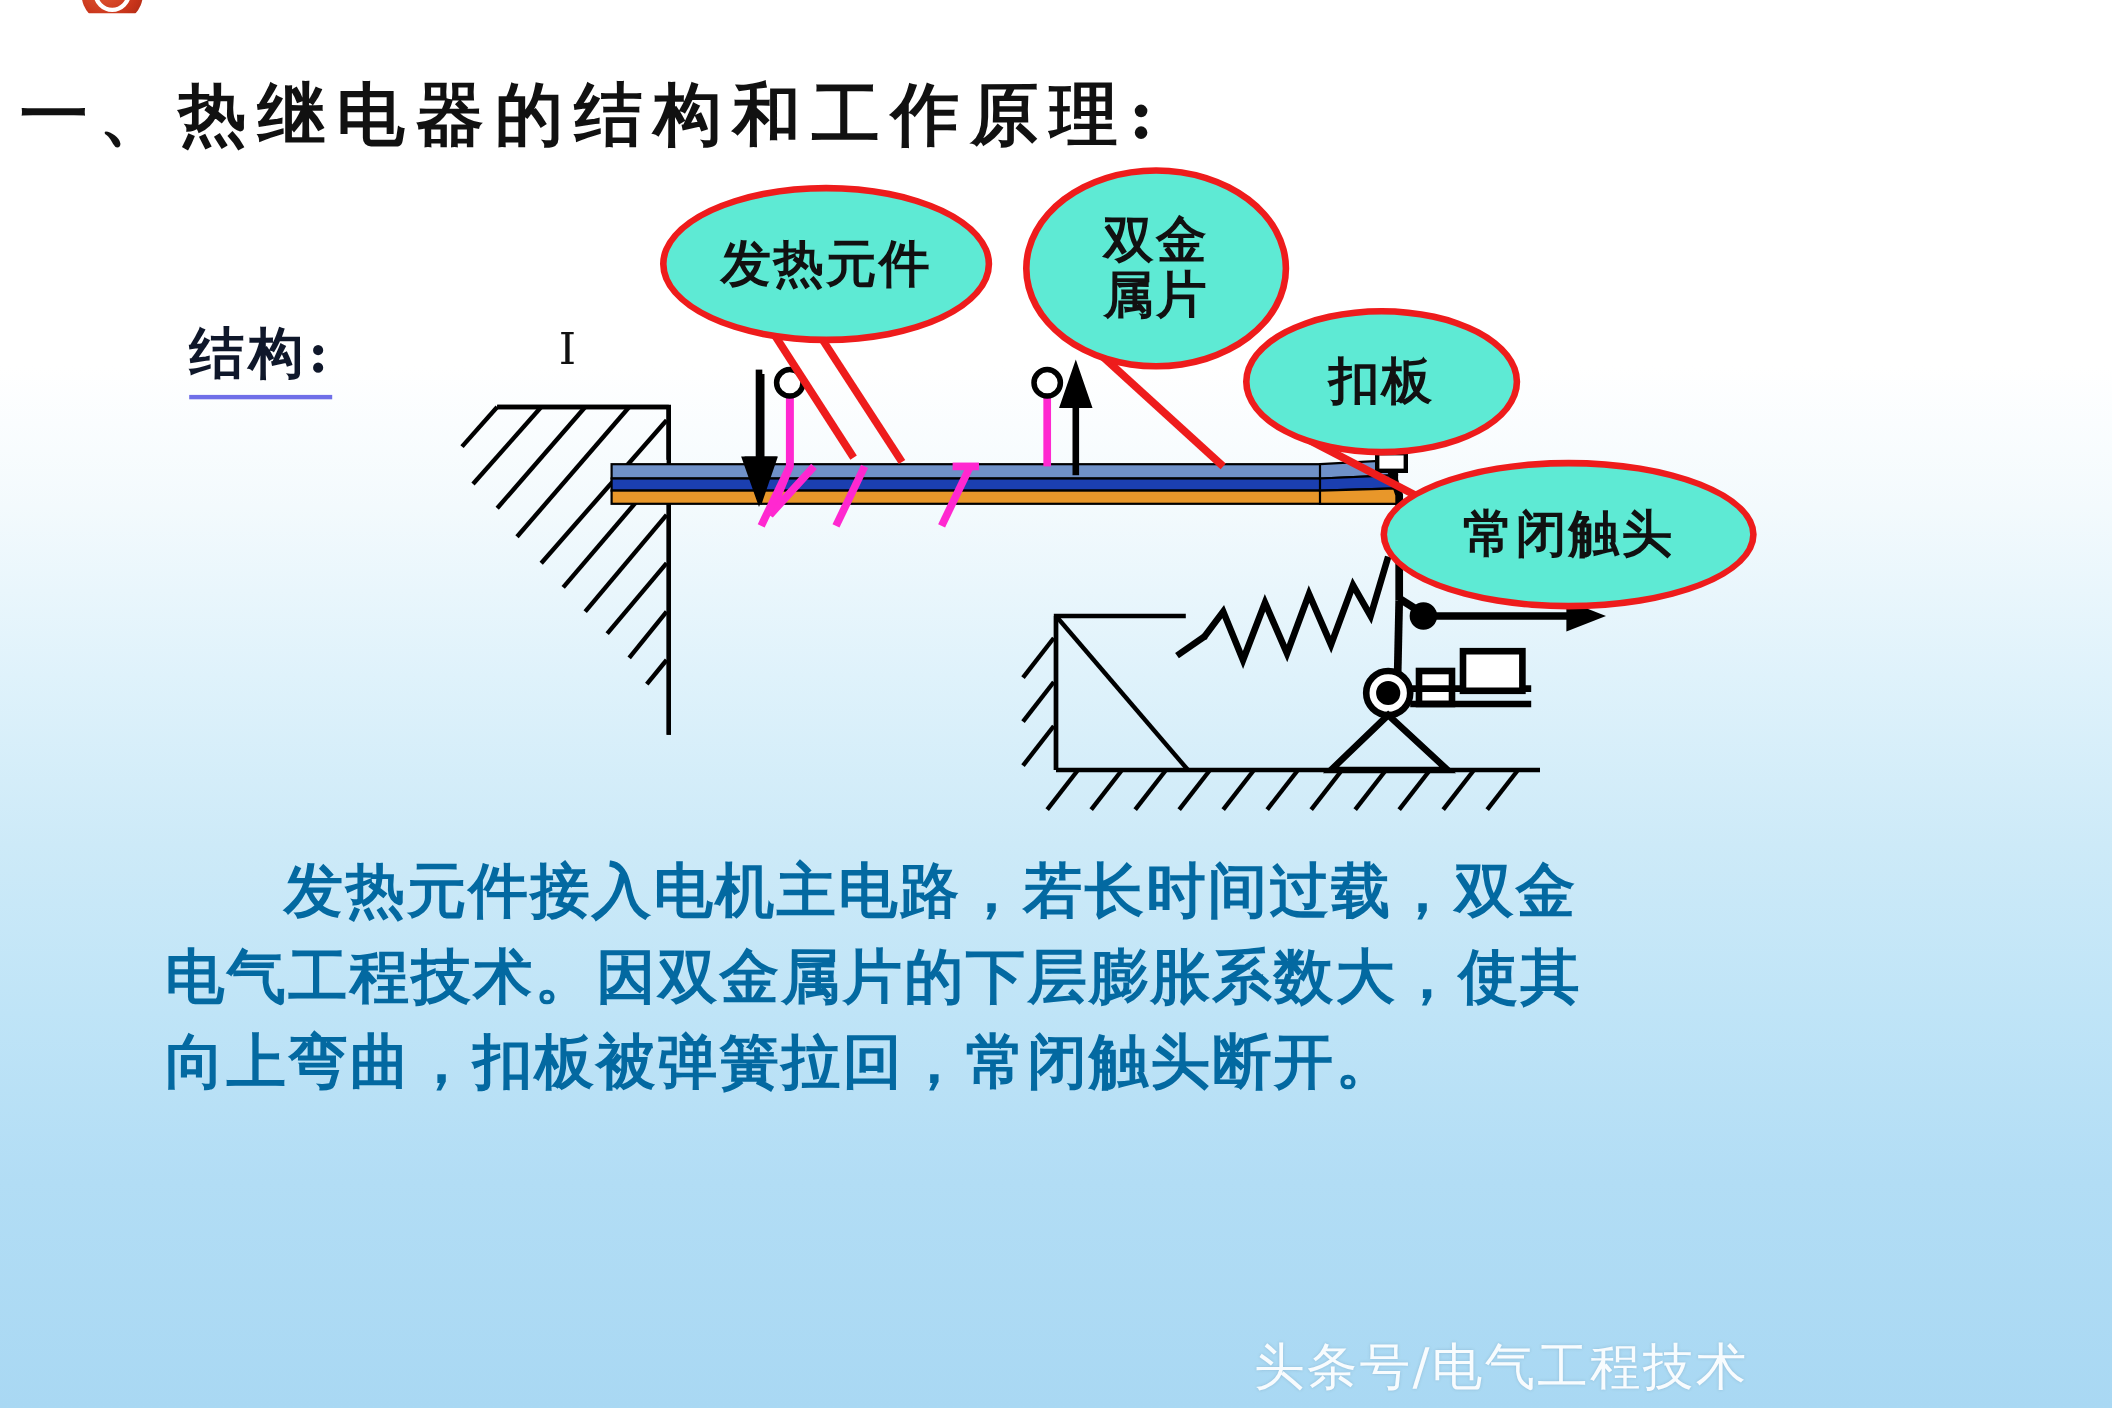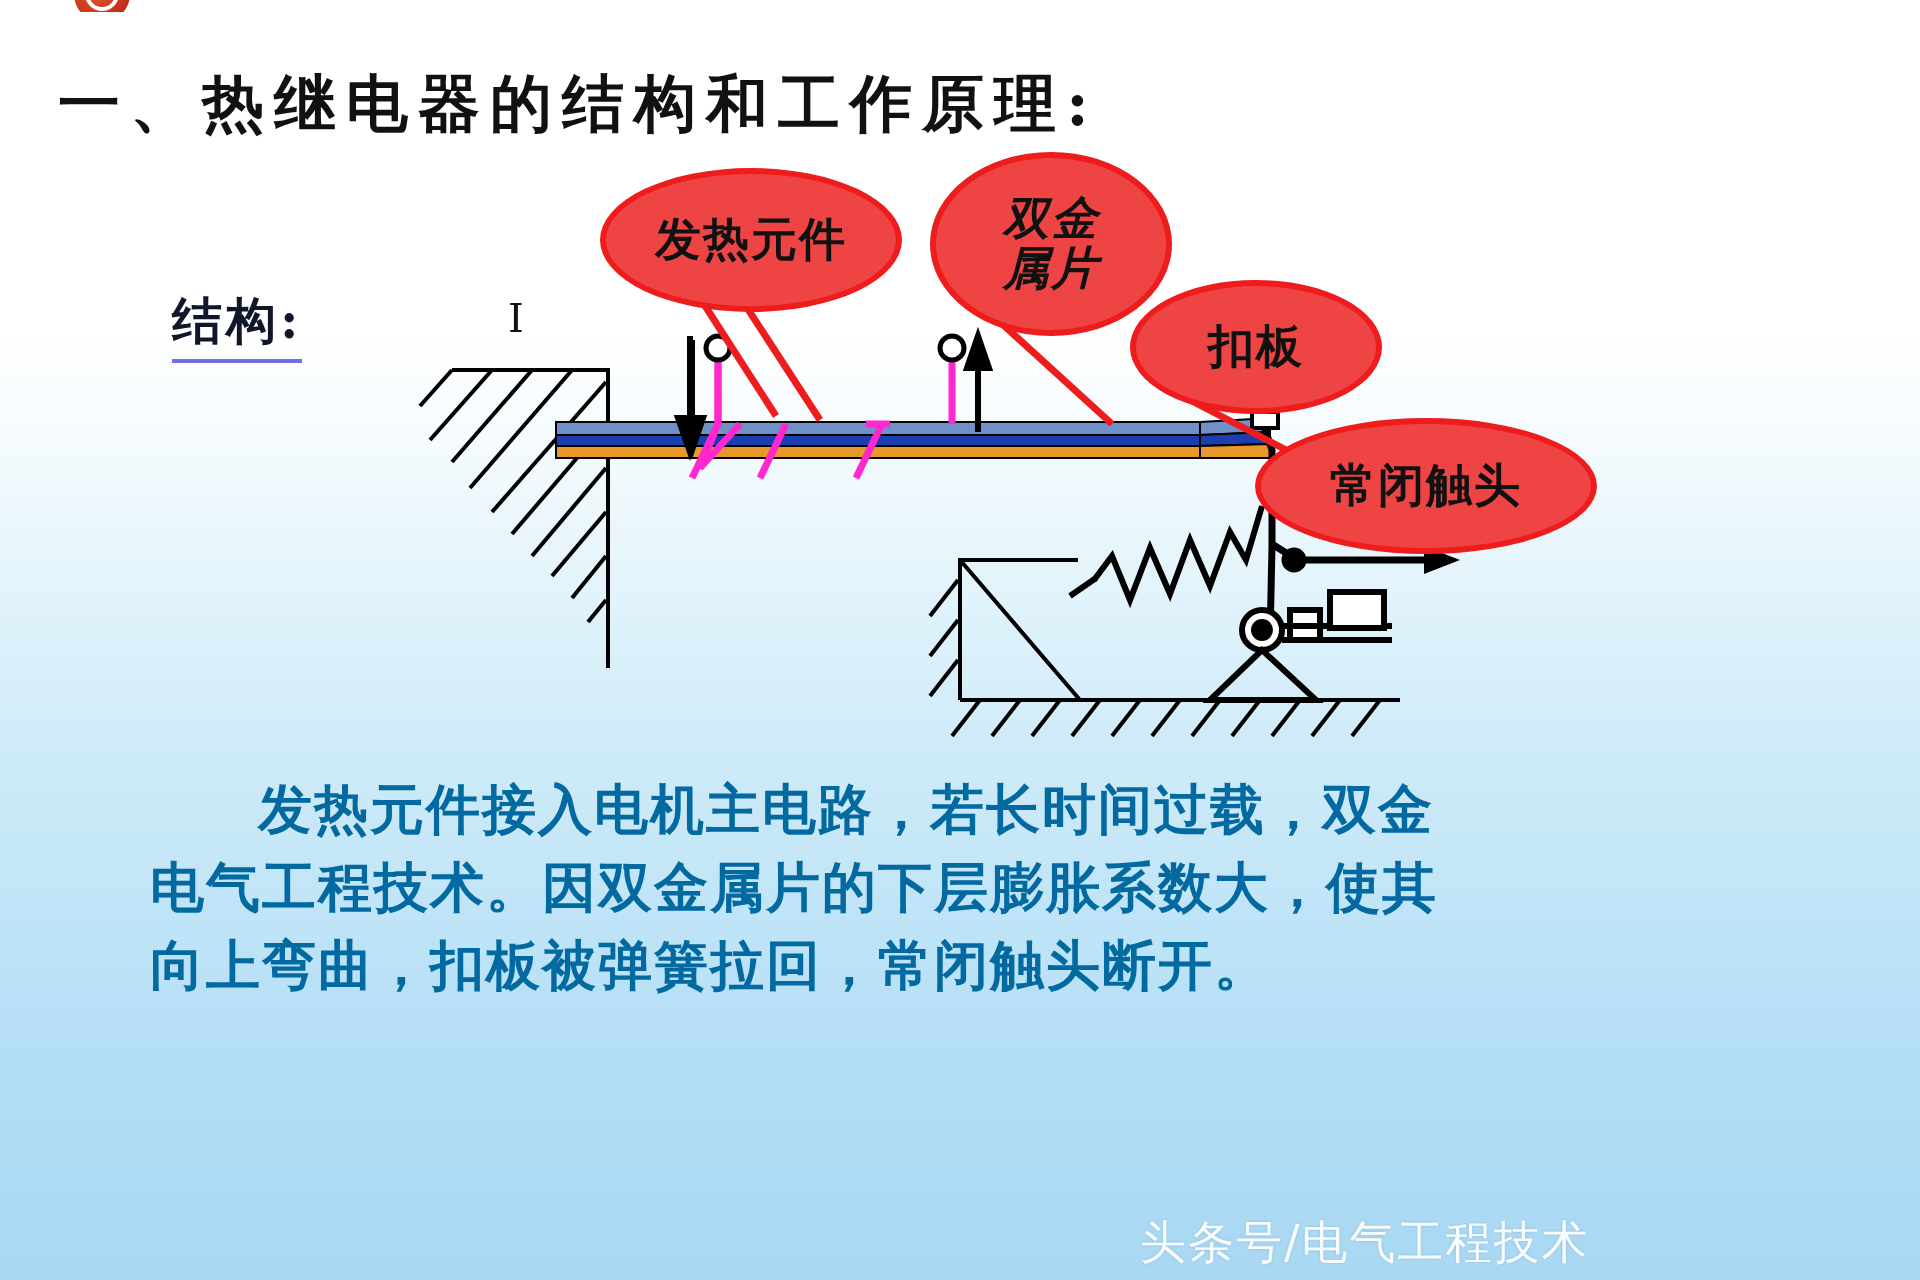--- a/index.html
+++ b/index.html
@@ -15,45 +15,45 @@
   .logo-wrap{position:absolute;left:74px;top:-34px;width:420px;height:46px;overflow:hidden;}
   .logo-badge{position:absolute;left:0;top:0;width:56px;height:56px;border-radius:50%;
     background:radial-gradient(circle at 38% 34%,#e8603a 0%,#c8341a 62%,#9e2410 100%);}
   .logo-badge:after{content:"";position:absolute;left:11px;top:11px;width:34px;height:34px;
     border-radius:50%;border:4px solid #fff;box-sizing:border-box;}
   .logo-text{position:absolute;left:118px;top:6px;font-size:30px;font-weight:bold;
     color:#5d6a74;letter-spacing:1px;white-space:nowrap;}
 
   
   .title{position:absolute;left:18px;top:62px;font-size:62px;font-weight:bold;color:#111;
-    letter-spacing:10px;white-space:nowrap;font-family:"DejaVu Serif","Liberation Serif",serif;margin-left:40px;}
+    letter-spacing:10px;white-space:nowrap;font-family:"DejaVu Serif","Liberation Serif",serif;}
   .label-blue{position:absolute;color:#0f172a;font-weight:bold;white-space:nowrap;
     font-family:"DejaVu Serif","Liberation Serif",serif;}
   .label-blue.u{border-bottom:4px solid #6f6fe8;padding-bottom:4px;}
   #struct-label{left:172px;top:288px;font-size:50px;letter-spacing:4px;}
   #principle-label{left:178px;top:650px;font-size:50px;letter-spacing:4px;}
 
   
   .body-par{position:absolute;left:150px;top:770px;width:1420px;
     font-size:54px;line-height:78px;color:#0369a1;font-weight:bold;letter-spacing:2px;
     font-family:"DejaVu Serif","Liberation Serif",serif;}
   .body-par .indent{display:inline-block;width:108px;}
 
   
   .watermark{position:absolute;left:1140px;top:1212px;font-size:46px;color:#ffffff;
     font-weight:normal;letter-spacing:2px;white-space:nowrap;opacity:.92;
     text-shadow:0 0 3px rgba(120,160,185,.55);}
 
   
   .callout{position:absolute;border:6px solid #ee1c1c;border-radius:50%;
-    background:#ef4444;display:flex;align-items:center;justify-content:center;
+    background:#5eead4;display:flex;align-items:center;justify-content:center;
     color:#111;font-weight:bold;text-align:center;line-height:1.08;
     font-family:"DejaVu Serif","Liberation Serif",serif;letter-spacing:2px;}
   #callout-heating{left:600px;top:168px;width:290px;height:132px;font-size:46px;}
-  #callout-bimetal{left:930px;top:152px;width:230px;height:172px;font-size:46px;font-style:italic;}
+  #callout-bimetal{left:930px;top:152px;width:230px;height:172px;font-size:46px;}
   #callout-buckle{left:1130px;top:280px;width:240px;height:122px;font-size:46px;}
   #callout-contact{left:1255px;top:418px;width:330px;height:124px;font-size:46px;}
 
   .svg-layer{position:absolute;left:0;top:0;width:1920px;height:1280px;pointer-events:none;}
 
   .diag-I{position:absolute;left:508px;top:295px;font-size:40px;color:#111;font-weight:normal;
     font-family:"DejaVu Serif","Liberation Serif",serif;font-style:normal;}
 </style>
 </head>
 <body>

